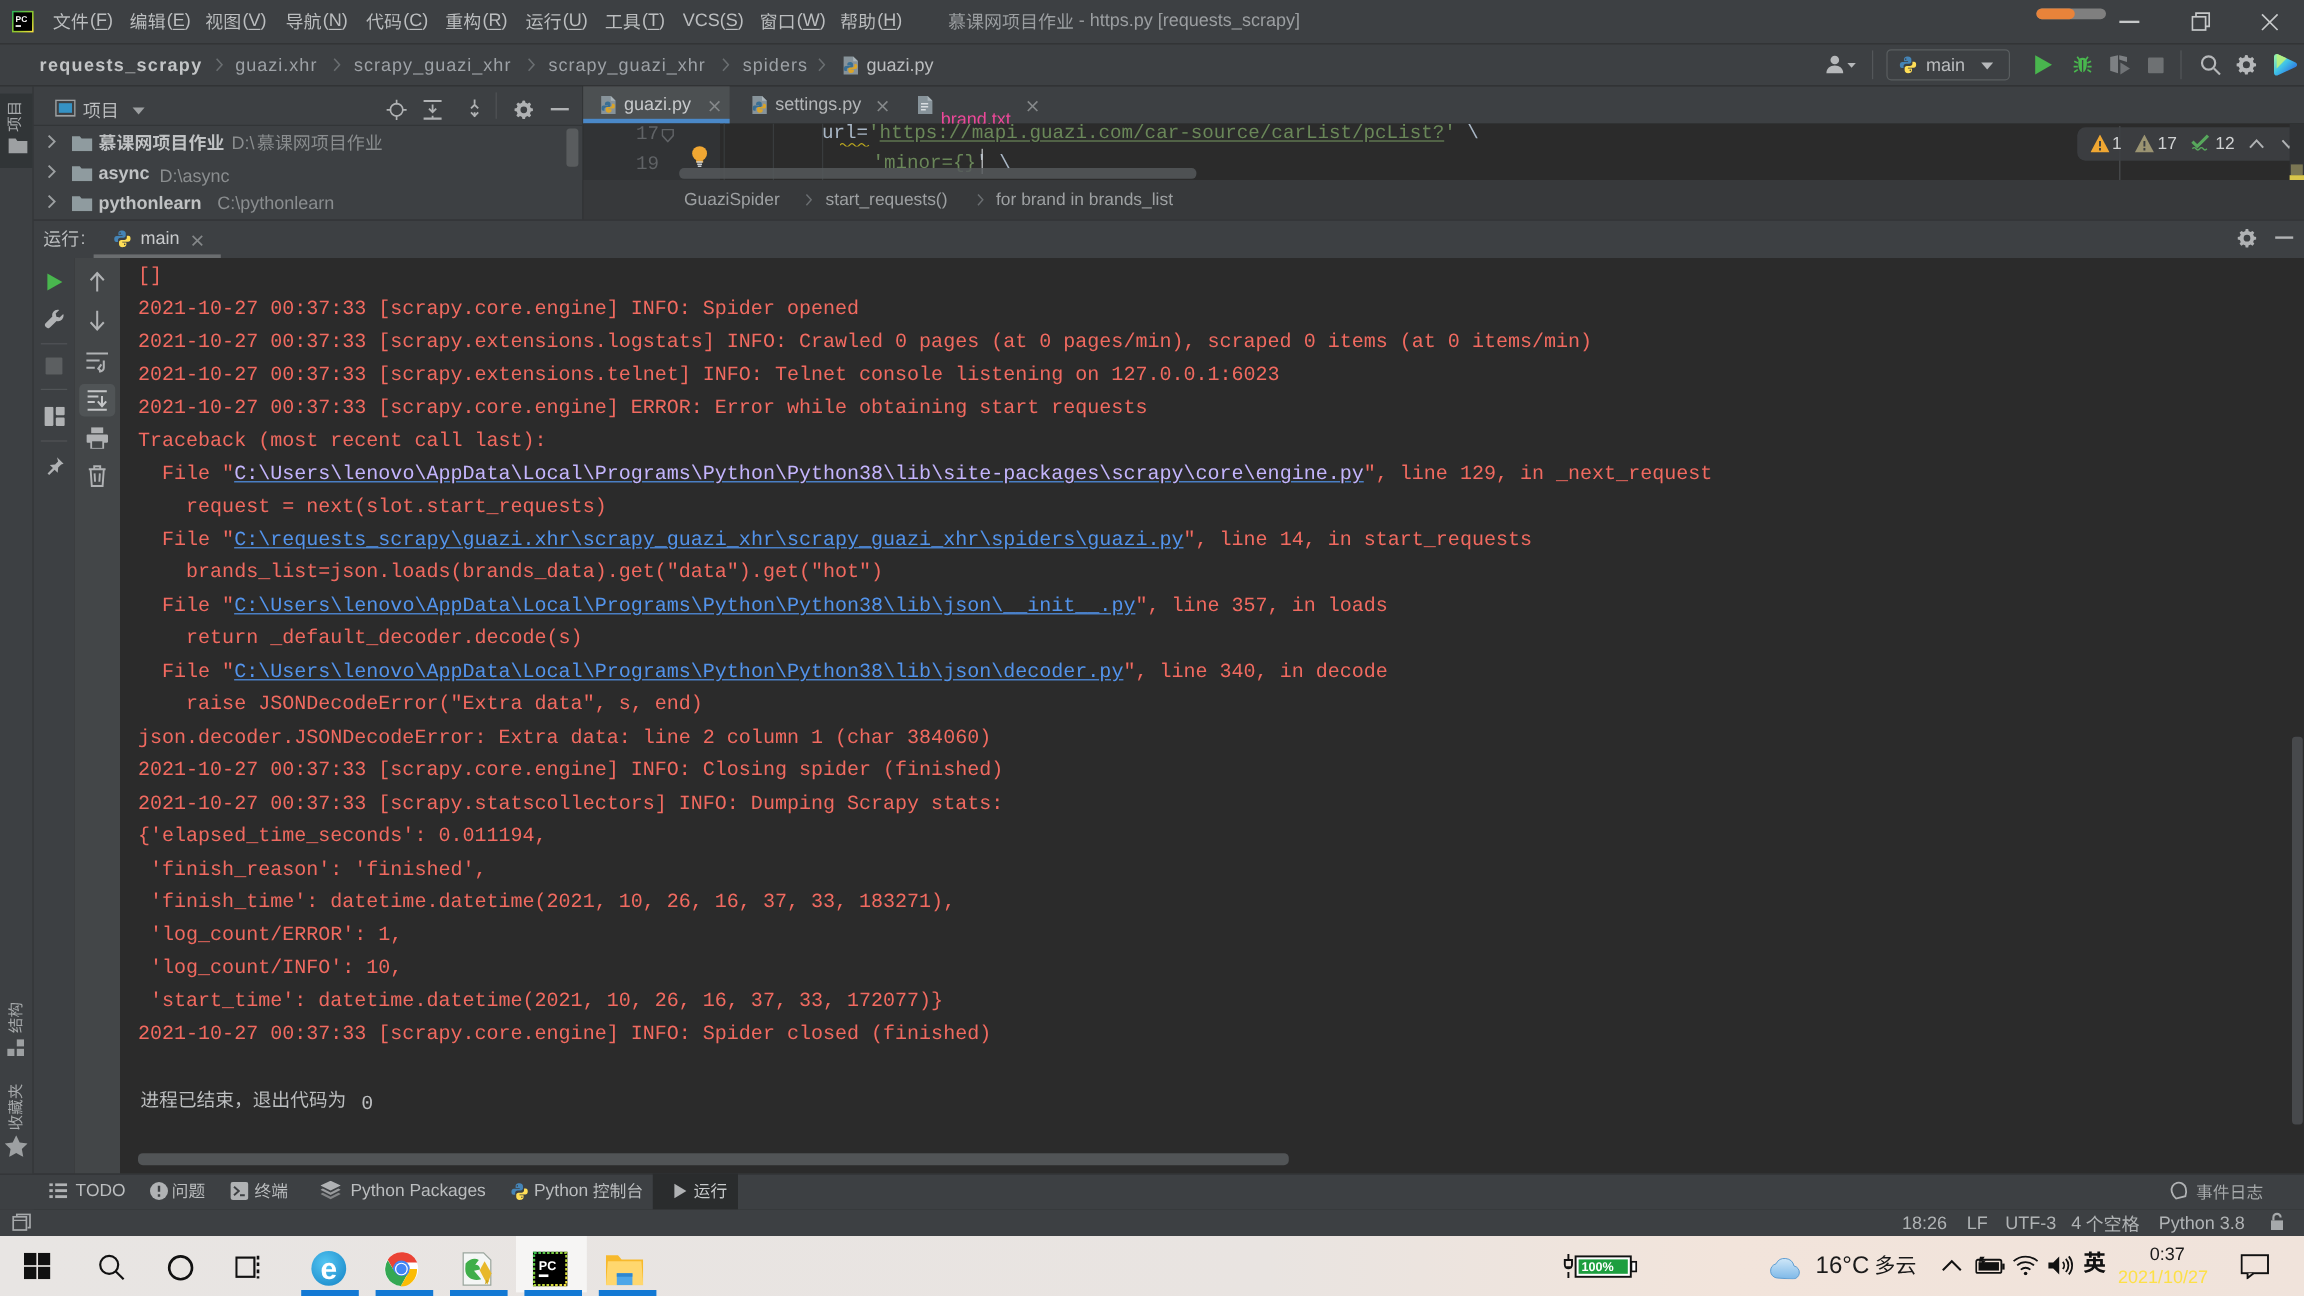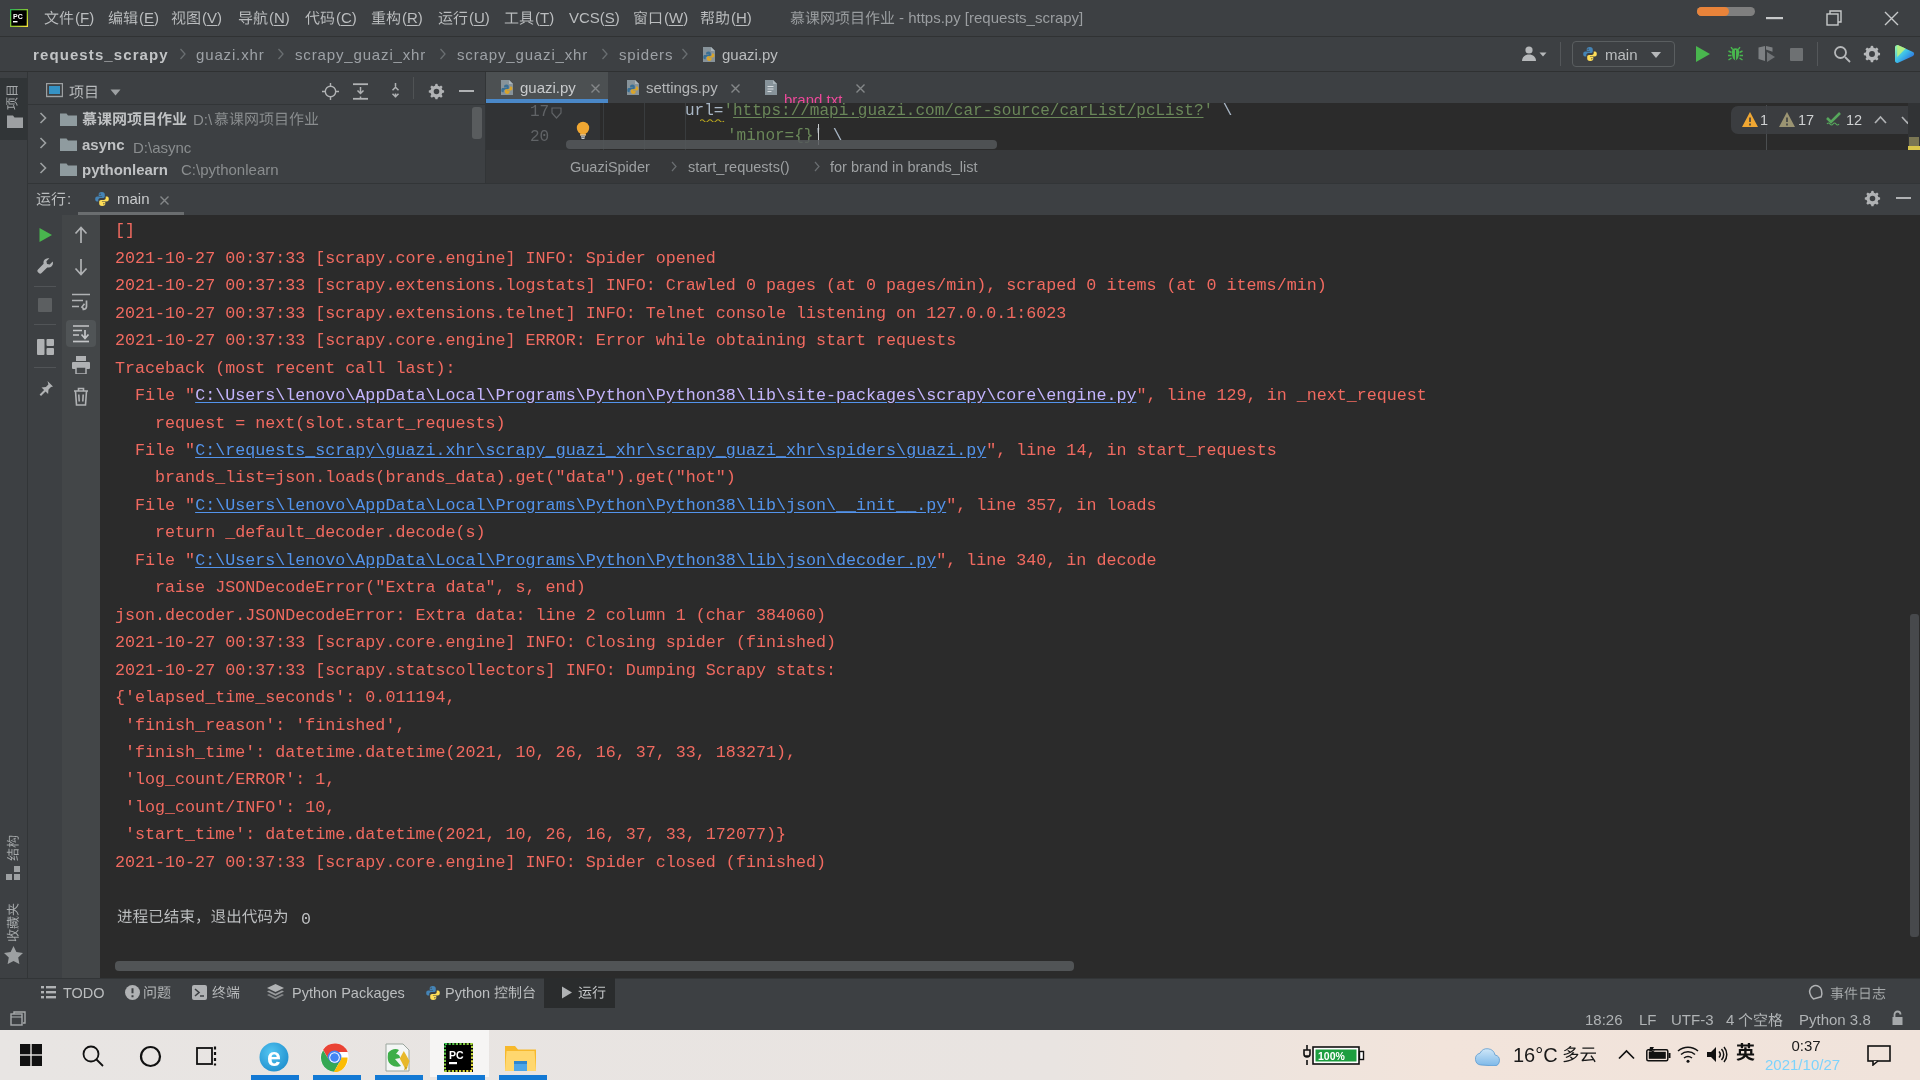--- a/index.html
+++ b/index.html
@@ -301,21 +301,21 @@
       <path fill="#aab4ba" d="M11 1l4 4h-4z"></path>
 <path stroke="#d7dcdf" stroke-width="1.2" d="M5.5 7.5h6M5.5 10h6M5.5 12.5h4"></path>
     </svg>
 <div class="a" style="left:784px;top:90px;font:normal 15px 'Liberation Sans', sans-serif;color:#ec4899;letter-spacing:0;white-space:pre;line-height:19px">brand.txt</div>
 <svg style="position:absolute;left:855px;top:83px" width="11" height="11" viewBox="0 0 11 11">
 <path stroke="#848789" stroke-width="1.4" d="M1.5 1.5l8 8M9.5 1.5l-8 8" fill="none"></path>
     </svg>
 <div class="a" style="left:486px;top:103px;width:1434px;height:47px;background:#2b2b2b"></div>
 <div class="a" style="left:486px;top:103px;width:114px;height:47px;background:#313335"></div>
 <div class="a" style="left:530px;top:101px;font:normal 16px 'Liberation Mono', monospace;color:#606366;letter-spacing:0;white-space:pre;line-height:22px">17</div>
-<div class="a" style="left:530px;top:126px;font:normal 16px 'Liberation Mono', monospace;color:#606366;letter-spacing:0;white-space:pre;line-height:22px">20</div>
+<div class="a" style="left:530px;top:126px;font:normal 16px 'Liberation Mono', monospace;color:#606366;letter-spacing:0;white-space:pre;line-height:22px">19</div>
 <svg class="a" style="left:551px;top:107px" width="11" height="12" viewBox="0 0 11 12" fill="none" stroke="#606366" stroke-width="1.2">
       <path d="M1 1h9v5L5.5 11 1 6z"></path>
     </svg>
 <div class="a" style="left:603px;top:103px;width:1px;height:47px;background:#393c3e"></div>
 <div class="a" style="left:644px;top:103px;width:1px;height:47px;background:#393c3e"></div>
 <div class="a" style="left:685px;top:103px;width:1px;height:47px;background:#393c3e"></div>
 <div class="a" style="left:685px;top:99px;font:normal 16px 'Liberation Mono', monospace;color:#a9b7c6;letter-spacing:0;white-space:pre;line-height:24px"><span style="color:#a9b7c6">url=</span><span style="color:#6a8759">'<u style="text-decoration-color:#6a8759">https://mapi.guazi.com/car-source/carList/pcList?</u>'</span><span style="color:#a9b7c6"> \</span></div>
 <svg class="a" style="left:700px;top:118px" width="26" height="4" viewBox="0 0 26 4" fill="none" stroke="#bba71f" stroke-width="1.1">
       <path d="M0 3q2 -2.5 4 0t4 0 4 0 4 0 4 0 4 0"></path>
     </svg>
@@ -650,17 +650,17 @@
 <svg class="a" style="left:1706px;top:1046px" width="22" height="17" viewBox="0 0 22 17">
 <path fill="#111" d="M1 6h4l5-5v15l-5-5H1z"></path>
 <path fill="none" stroke="#111" stroke-width="1.5" d="M13 5.5a4.5 4.5 0 010 6M15.5 3a8 8 0 010 11M18 1a11.5 11.5 0 010 15"></path>
     </svg>
 <div class="a" style="left:1736px;top:1042px;">
       <svg width="19" height="23" viewBox="0 0 19 23">
         <path fill="#111" d="M8.2 5.2V7.1H2.8V11.5H0.9V13.6H7.5C6.6 15 4.6 16.2 0.5 16.9C1 17.4 1.7 18.3 1.9 18.8C6.2 17.9 8.5 16.4 9.6 14.7C11.2 16.9 13.6 18.3 17.1 18.8C17.4 18.2 18.1 17.3 18.6 16.7C15.2 16.4 12.8 15.4 11.4 13.6H18.1V11.5H16.4V7.1H10.6V5.2ZM5 11.5V9.1H8.2V10.8L8.2 11.5ZM14.1 11.5H10.6L10.6 10.9V9.1H14.1ZM11.8 1V2.4H7.1V1H4.8V2.4H1.1V4.5H4.8V6.2H7.1V4.5H11.8V6.2H14.1V4.5H17.8V2.4H14.1V1Z"></path>
       </svg>
     </div>
 <div class="a" style="left:1777px;top:1036px;font:normal 15px 'Liberation Sans', sans-serif;color:#1a1a1a;letter-spacing:0;white-space:pre;line-height:19px;width:58px;text-align:center">0:37</div>
-<div class="a" style="left:1765px;top:1055px;font:normal 15px 'Liberation Sans', sans-serif;color:#7dd3fc;letter-spacing:0;white-space:pre;line-height:19px">2021/10/27</div>
+<div class="a" style="left:1765px;top:1055px;font:normal 15px 'Liberation Sans', sans-serif;color:#fde047;letter-spacing:0;white-space:pre;line-height:19px">2021/10/27</div>
 <svg class="a" style="left:1867px;top:1045px" width="24" height="21" viewBox="0 0 24 21" fill="none" stroke="#111" stroke-width="1.6">
 <rect x="1" y="1" width="22" height="15"></rect>
       <path d="M6 16v4l5-4" fill="#f0e3db" stroke="#111"></path>
     </svg>
 </div>
 </body></html>

